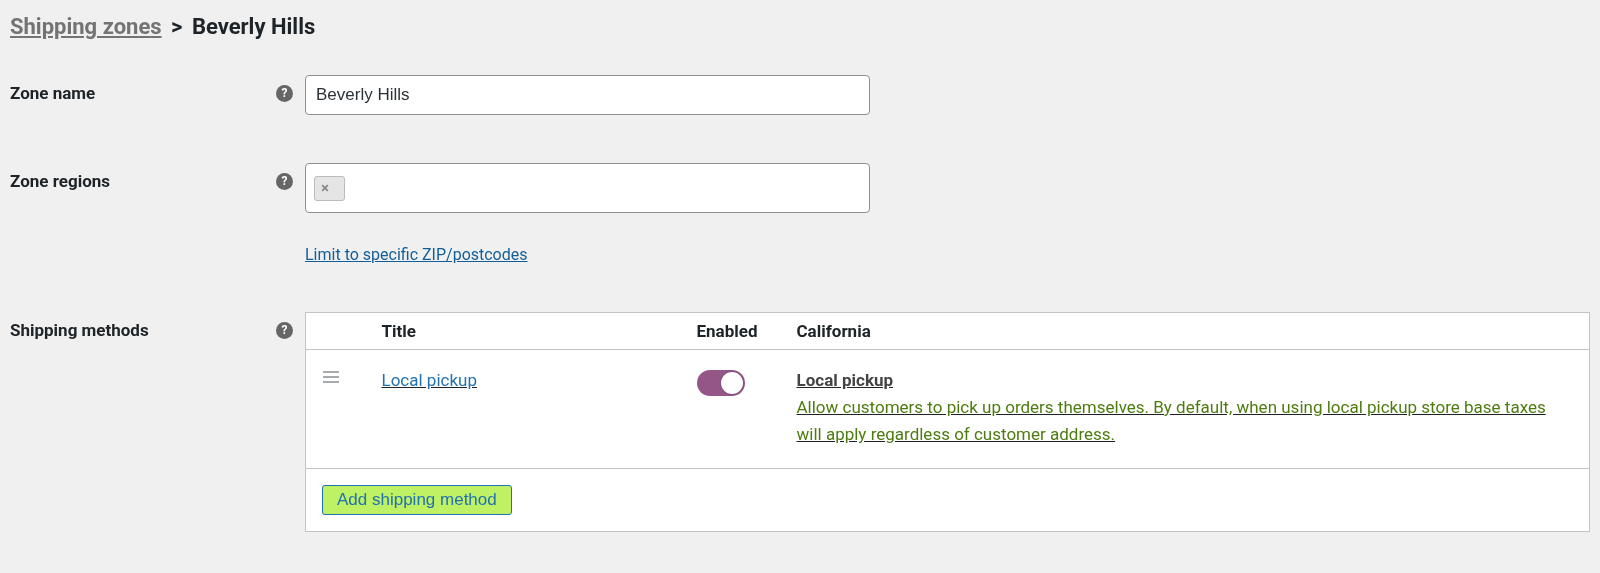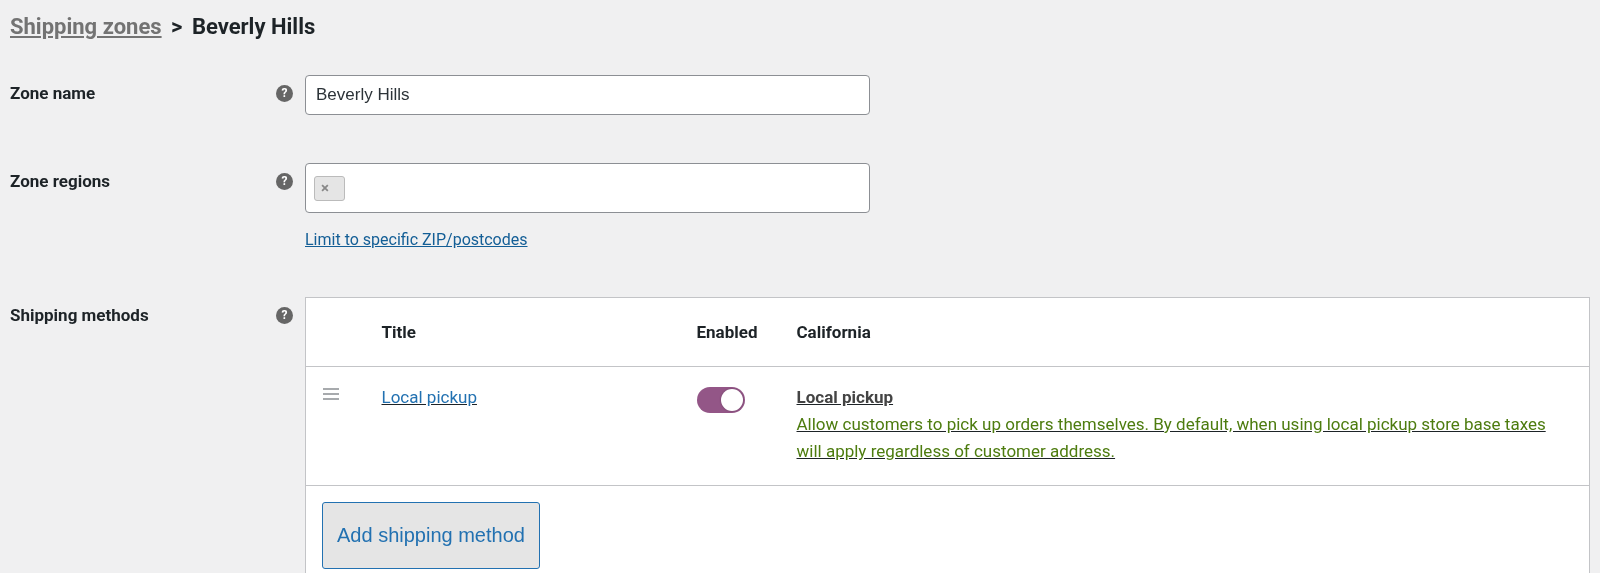--- a/index.html
+++ b/index.html
@@ -101,36 +101,36 @@
   .tag .x {
     color: #888;
     font-weight: 700;
     margin-right: 5px;
     cursor: pointer;
     font-size: 15px;
     line-height: 1;
   }
   .zip-link {
     display: inline-block;
-    margin-top: 17px;
+    margin-top: 32px;
     color: #135e96;
     font-size: 16px;
   }
 
   .methods-table {
     width: 100%;
     border: 1px solid #c3c4c7;
     background: #fff;
     border-collapse: collapse;
   }
   .methods-table thead th {
     text-align: left;
     font-weight: 700;
     font-size: 17px;
-    padding: 24px 16px;
+    padding: 8px 16px;
     border-bottom: 1px solid #c3c4c7;
   }
   .methods-table tbody td {
     padding: 20px 16px;
     vertical-align: top;
     border-bottom: 1px solid #c3c4c7;
     font-size: 17px;
     text-decoration: underline;
   }
   .col-drag { width: 60px; }
@@ -181,24 +181,24 @@
     line-height: 1.6;
   }
 
   .methods-table tfoot td {
     padding: 16px;
   }
   .add-btn {
     display: inline-block;
     border: 1px solid #2271b1;
     color: #2271b1;
-    background: #e5e5e5;
+    background: #bef264;
     border-radius: 3px;
-    padding: 21px 14px;
-    font-size: 20px;
+    padding: 4px 14px;
+    font-size: 17px;
     cursor: pointer;
   }
 </style>
 </head>
 <body>
 
 <div class="wrap">
 
   <h2 class="breadcrumb">
     <a href="#">Shipping zones</a>

